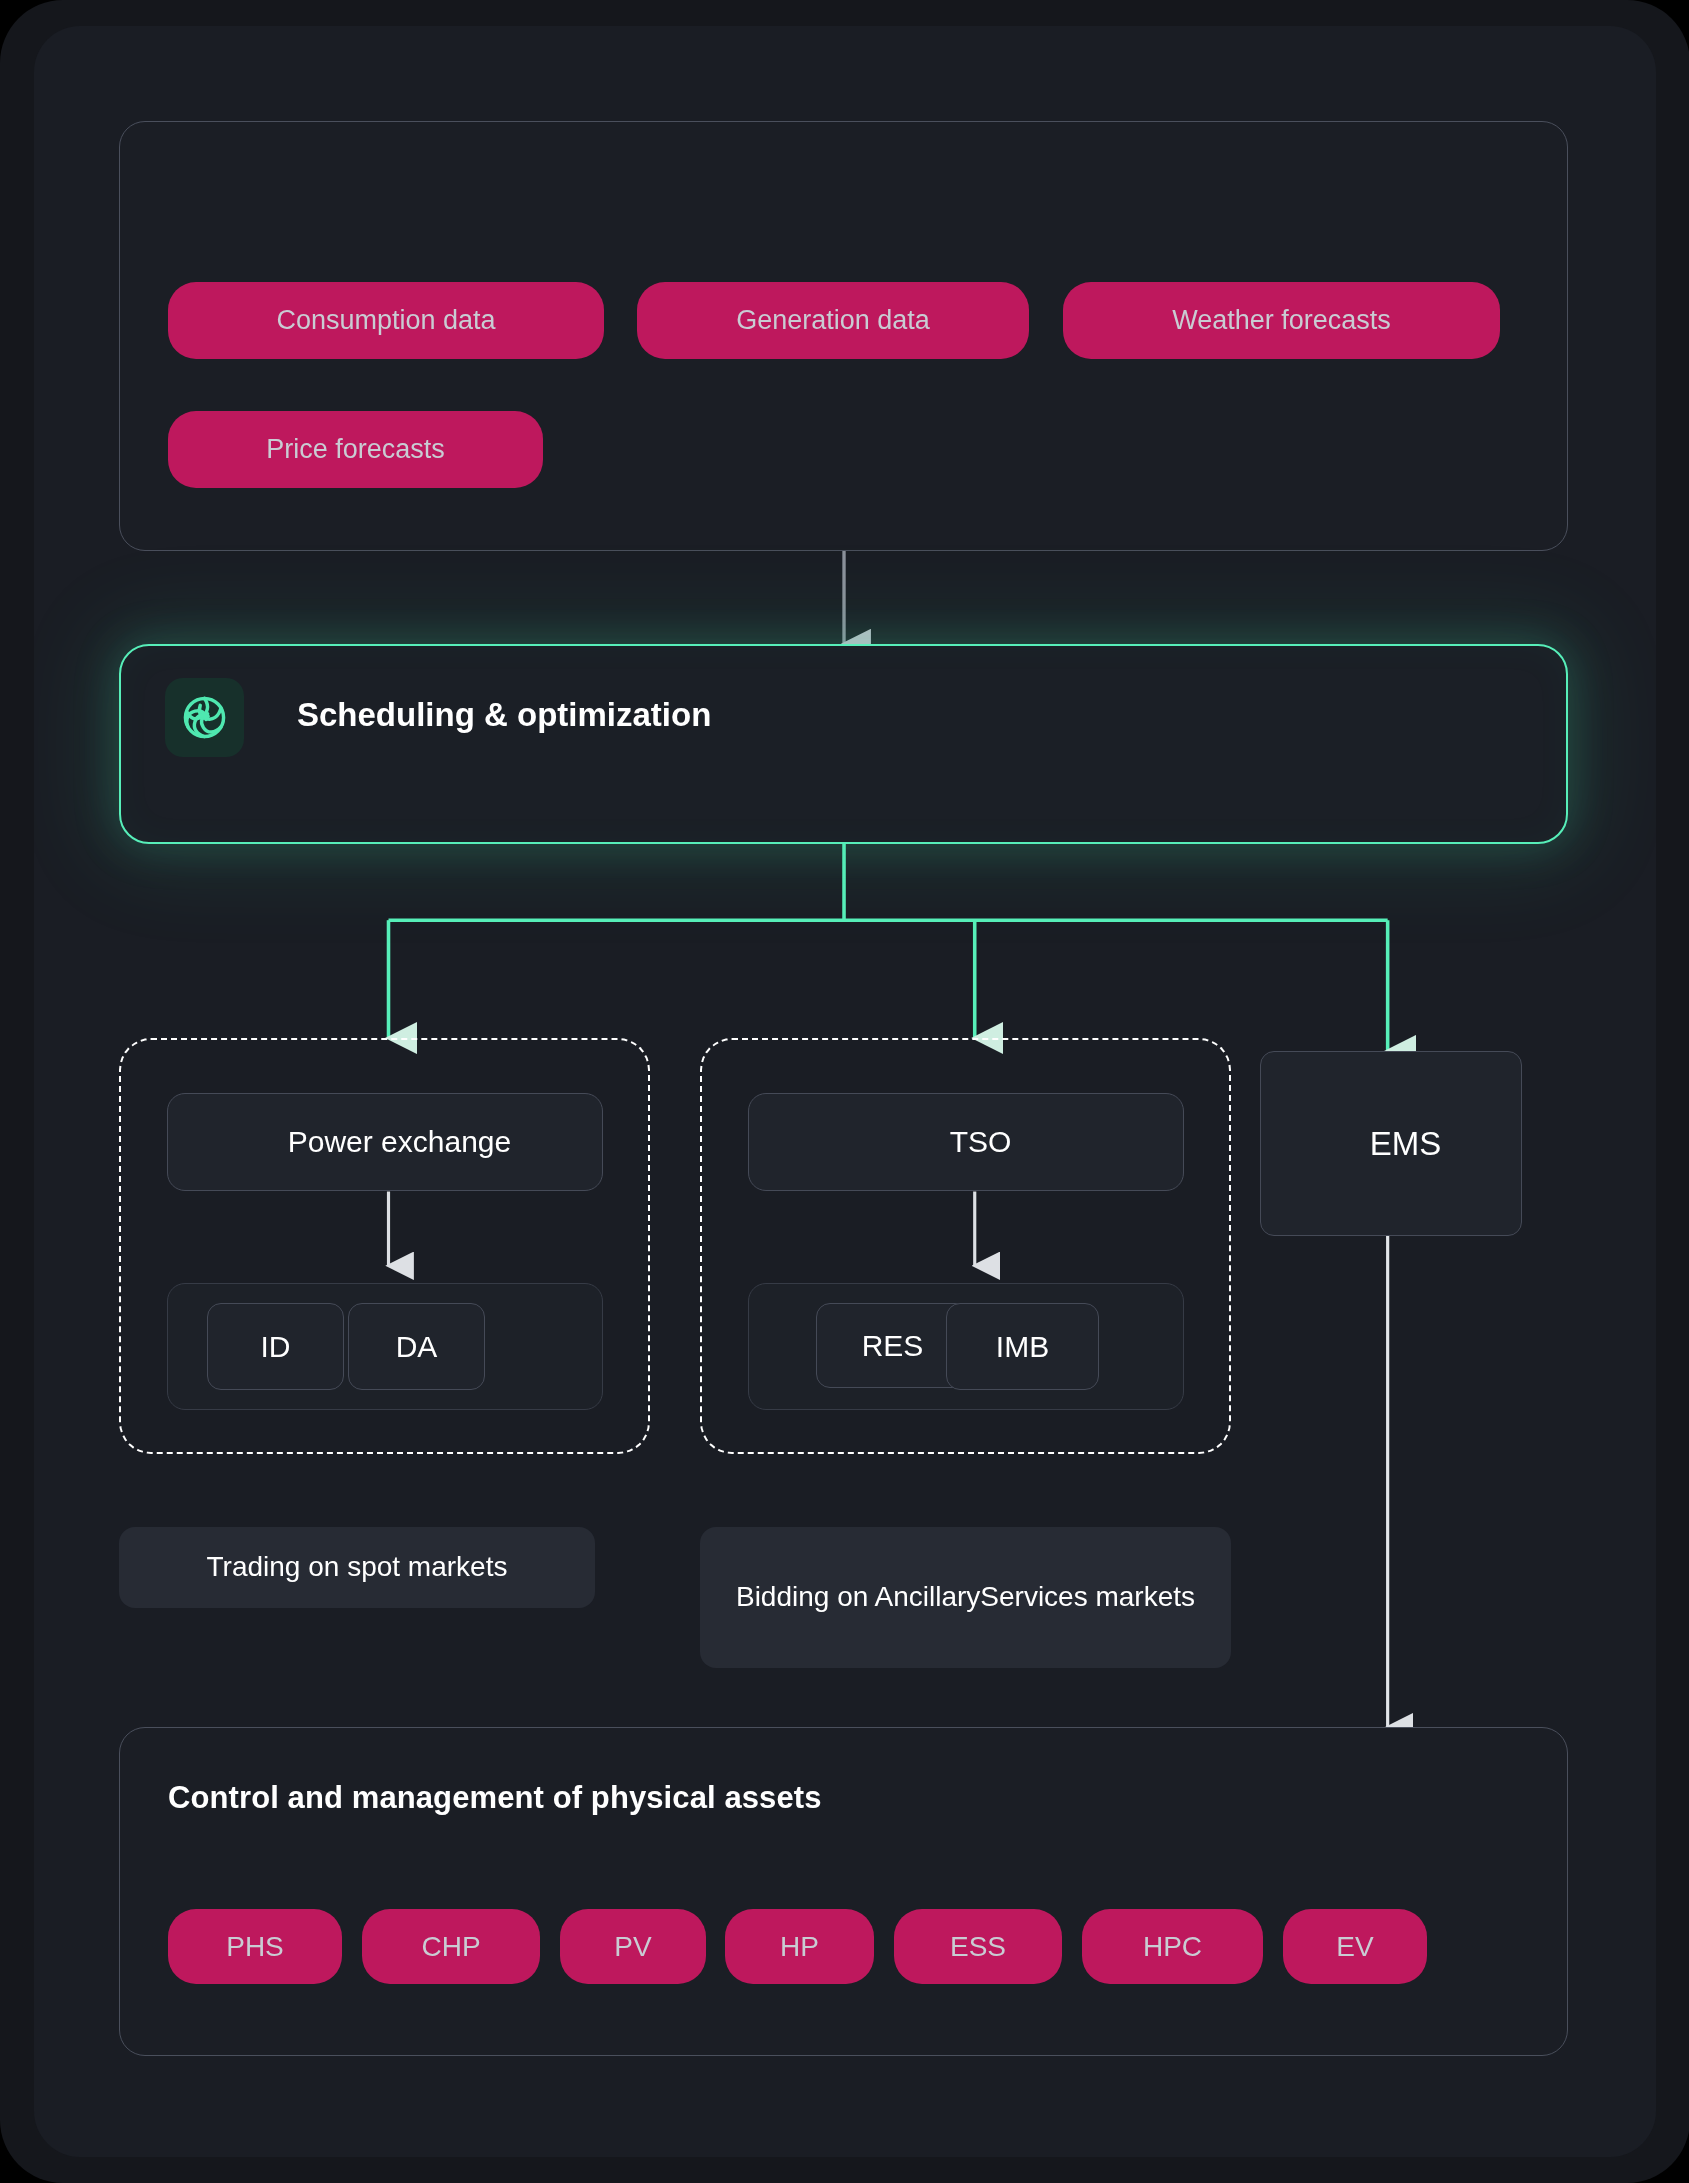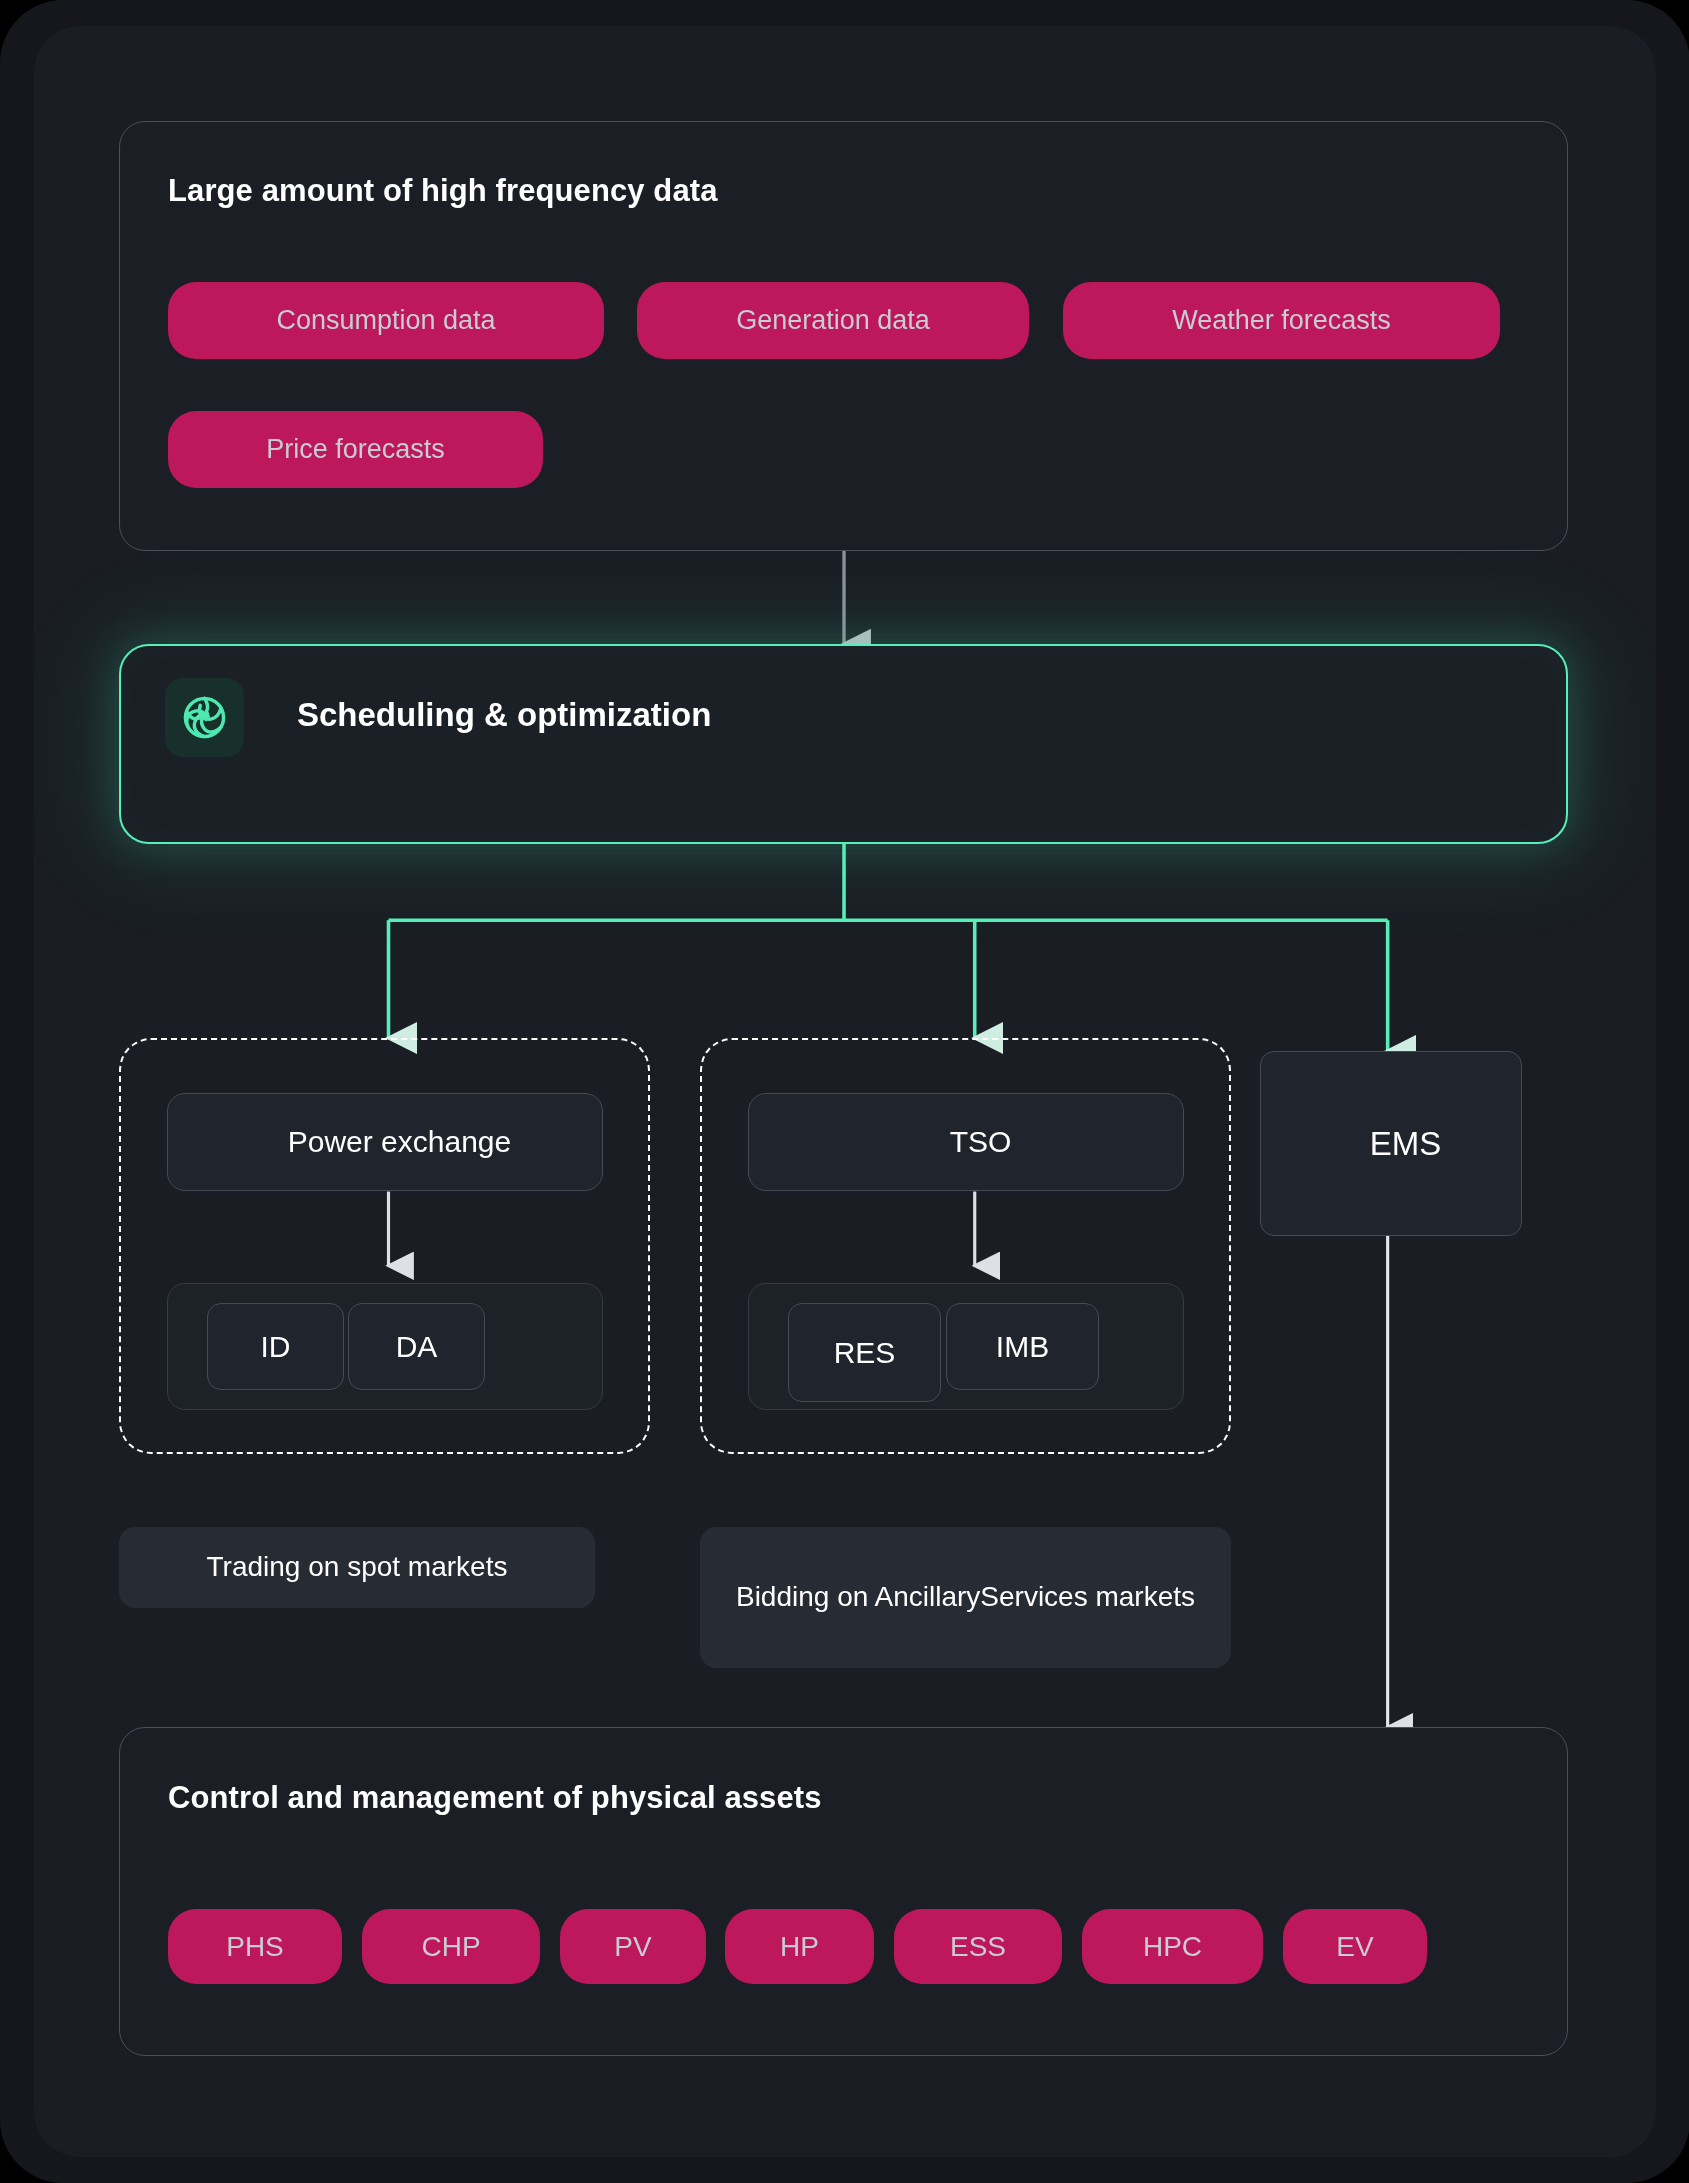--- a/index.html
+++ b/index.html
@@ -177,21 +177,20 @@
       <g>
         <path d="M950,1177 L950,1252" stroke="#dde0e4" stroke-width="3.2" fill="none" marker-end="url(#arrowWhite)"></path>
       </g>
 
       <g>
         <path d="M1367,1222 L1367,1718" stroke="#e2e5e9" stroke-width="3.2" fill="none" marker-end="url(#arrowWhite)"></path>
       </g>
     </svg>
 
     <div class="card" style="left:85px;top:95px;width:1449px;height:430px;">
-      <div class="card-title" style="left:48px;top:51px;">Large amount of high  frequency data</div>
 
       <div class="pill" style="left:48px;top:160px;width:436px;height:77px;">Consumption data</div>
       <div class="pill" style="left:517px;top:160px;width:392px;height:77px;">Generation data</div>
       <div class="pill" style="left:943px;top:160px;width:437px;height:77px;">Weather forecasts</div>
       <div class="pill" style="left:48px;top:289px;width:375px;height:77px;">Price forecasts</div>
     </div>
 
     <div id="sched-card" style="left:85px;top:618px;width:1449px;height:200px;">
       <div id="sched-icon-box">
         <svg width="53" height="53" viewBox="0 0 100 100">
@@ -212,21 +211,21 @@
     </div>
     <div class="inner-box" style="left:133px;top:1067px;width:436px;height:98px;">Power exchange</div>
     <div class="sub-shell" style="left:133px;top:1257px;width:436px;height:127px;"></div>
     <div class="chip" style="left:173px;top:1277px;width:137px;height:87px;">ID</div>
     <div class="chip" style="left:314px;top:1277px;width:137px;height:87px;">DA</div>
     <div class="caption" style="left:85px;top:1501px;width:476px;height:81px;">Trading on spot markets</div>
 
     <div class="dashed-group" style="left:666px;top:1012px;width:531px;height:416px;"></div>
     <div class="inner-box" style="left:714px;top:1067px;width:436px;height:98px;">TSO</div>
     <div class="sub-shell" style="left:714px;top:1257px;width:436px;height:127px;"></div>
-    <div class="chip" style="left:754px;top:1277px;width:153px;height:99px;">RES</div>
+    <div class="chip" style="left:782px;top:1277px;width:153px;height:85px;">RES</div>
     <div class="chip" style="left:912px;top:1277px;width:153px;height:87px;">IMB</div>
     <div class="caption" style="left:666px;top:1501px;width:531px;height:141px;flex-direction:row;">
       <span>Bidding on Ancillary</span>
       <span>Services markets</span>
     </div>
 
     <div class="inner-box" style="left:1226px;top:1025px;width:262px;height:185px;
                 font-size:33px;border-radius:14px;">EMS</div>
 
     <div class="card" style="left:85px;top:1701px;width:1449px;height:329px;">

